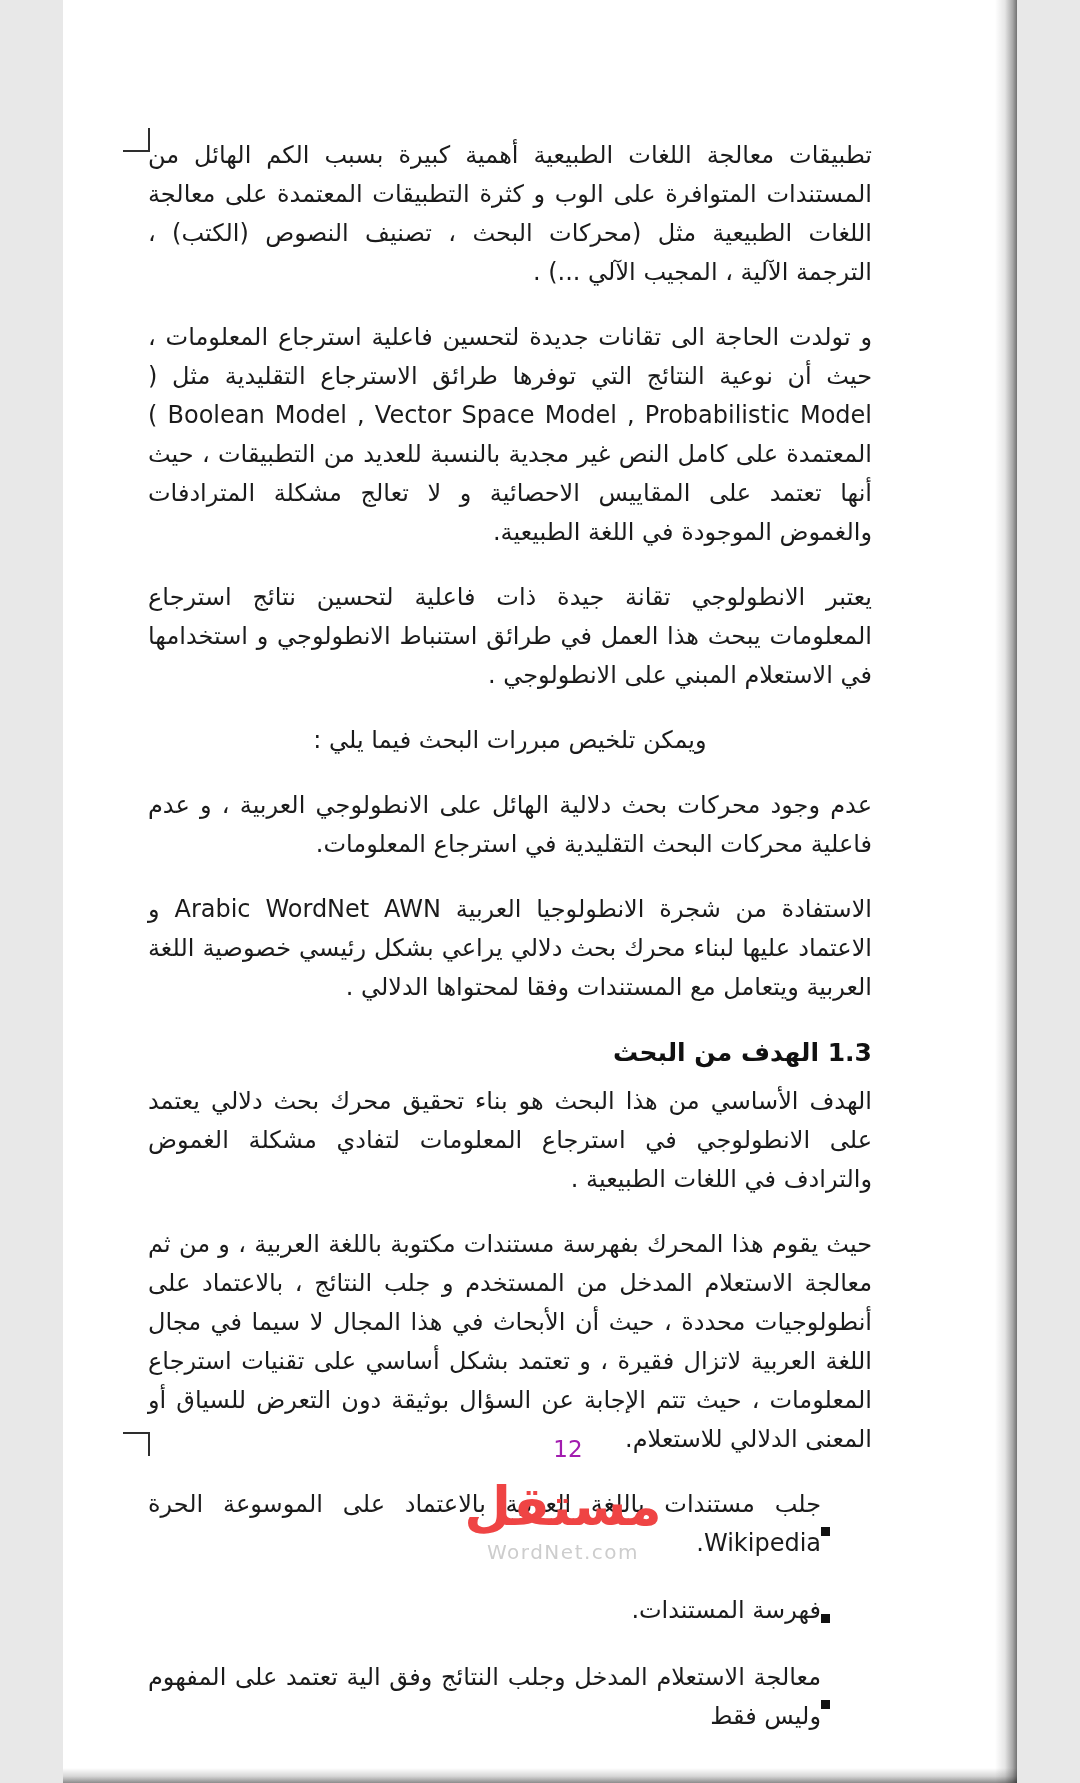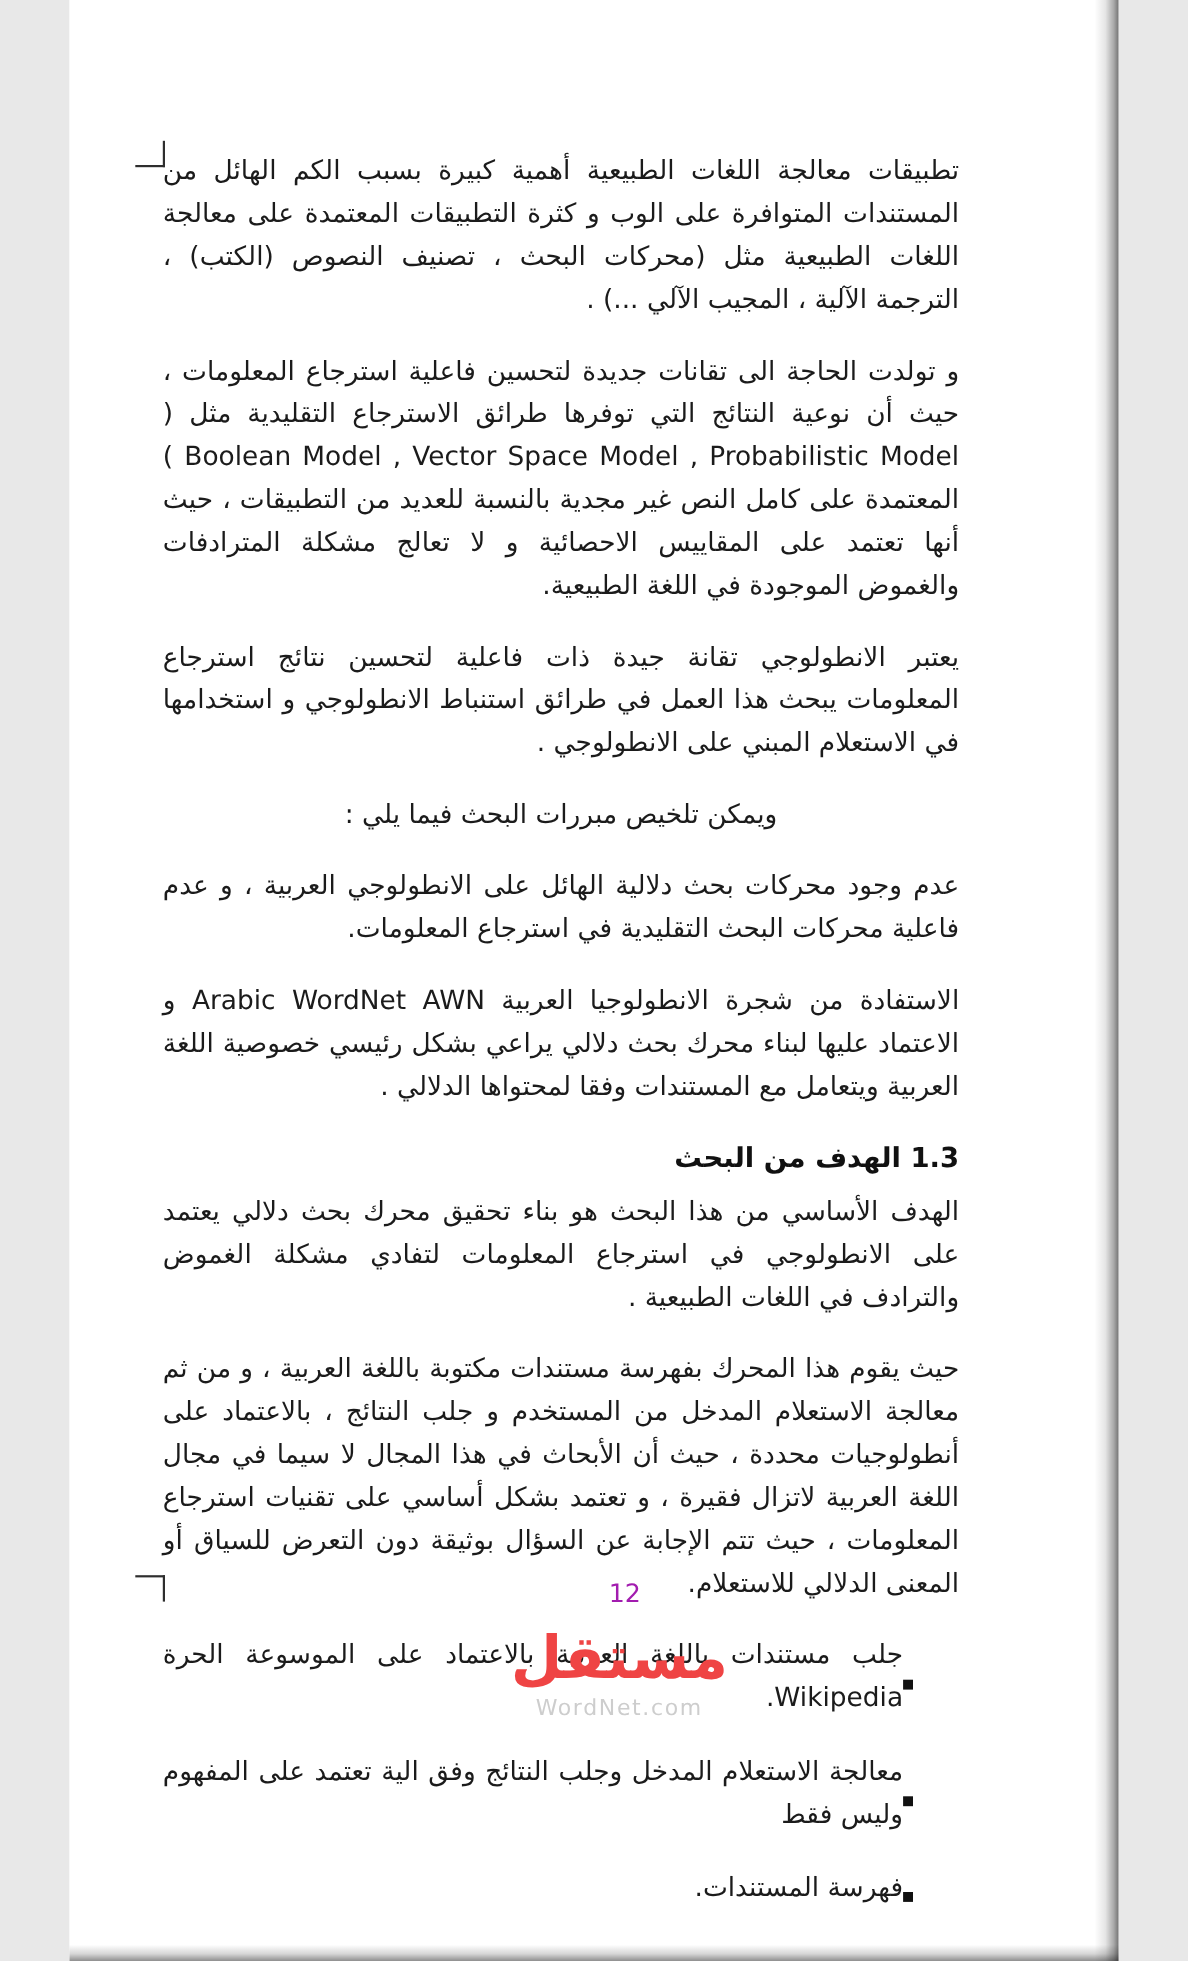--- a/index.html
+++ b/index.html
@@ -123,25 +123,25 @@
     <p>الهدف الأساسي من هذا البحث هو بناء تحقيق محرك بحث دلالي يعتمد على الانطولوجي في استرجاع المعلومات لتفادي مشكلة الغموض والترادف في اللغات الطبيعية .</p>
     <p>حيث يقوم هذا المحرك بفهرسة مستندات مكتوبة باللغة العربية ، و من ثم معالجة الاستعلام المدخل من المستخدم و جلب النتائج ، بالاعتماد على أنطولوجيات محددة ، حيث أن الأبحاث في هذا المجال لا سيما في مجال اللغة العربية لاتزال فقيرة ، و تعتمد بشكل أساسي على تقنيات استرجاع المعلومات ، حيث تتم الإجابة عن السؤال بوثيقة دون التعرض للسياق أو المعنى الدلالي للاستعلام.</p>
 
     <div class="bullets">
       <div class="bullet-item">
         <span class="bullet-square"></span>
         <span class="bullet-text">جلب مستندات باللغة العربية بالاعتماد على الموسوعة الحرة Wikipedia.</span>
       </div>
       <div class="bullet-item">
         <span class="bullet-square"></span>
-        <span class="bullet-text">معالجة الاستعلام المدخل وجلب النتائج وفق الية تعتمد على المفهوم وليس فقط</span>
+        <span class="bullet-text">فهرسة المستندات.</span>
       </div>
       <div class="bullet-item">
         <span class="bullet-square"></span>
-        <span class="bullet-text">فهرسة المستندات.</span>
+        <span class="bullet-text">معالجة الاستعلام المدخل وجلب النتائج وفق الية تعتمد على المفهوم وليس فقط</span>
       </div>
     </div>
   </main>
 
   <div class="page-number">12</div>
 
   <div class="watermark">
     <div class="watermark-arabic">مستقل</div>
     <div class="watermark-latin">WordNet.com</div>
   </div>

